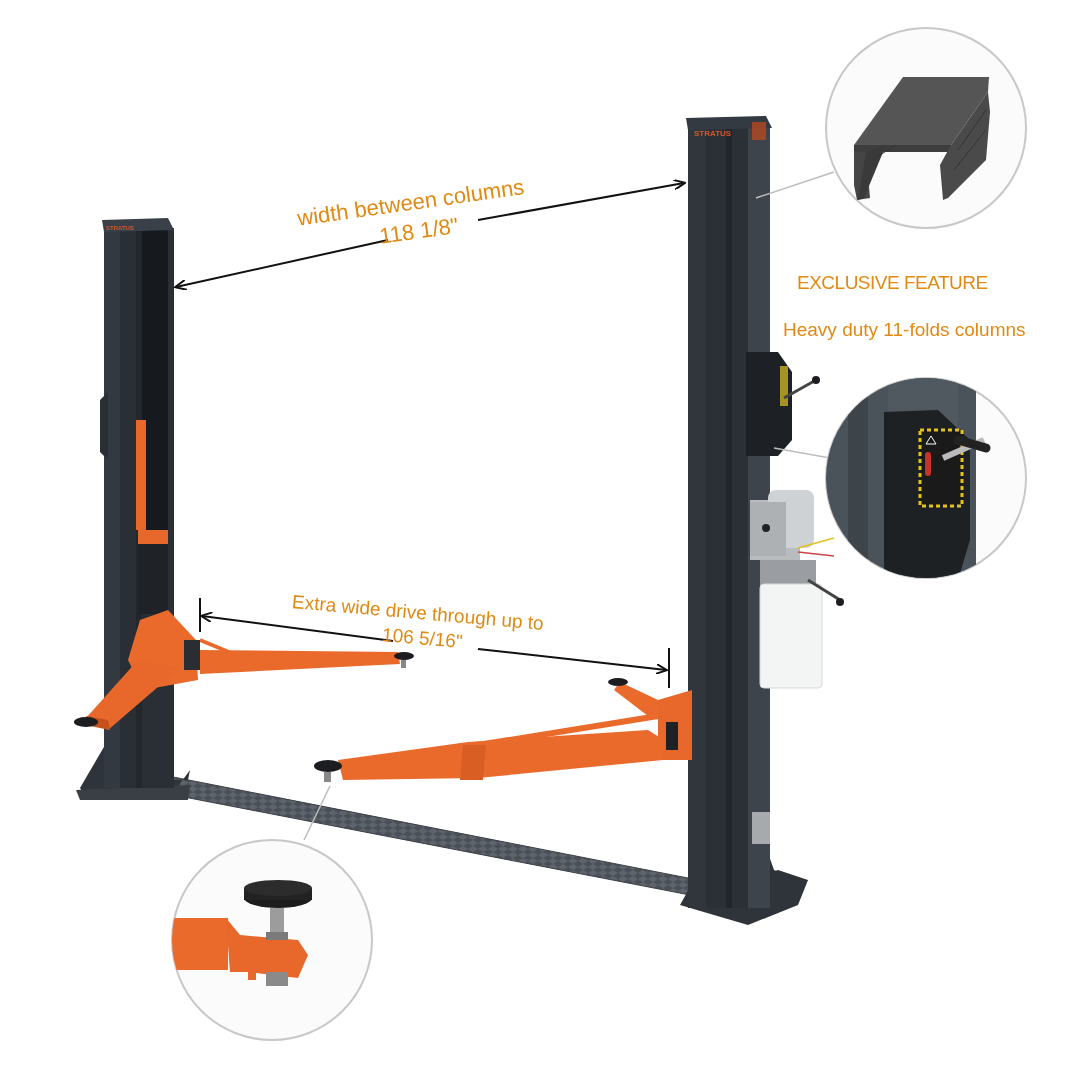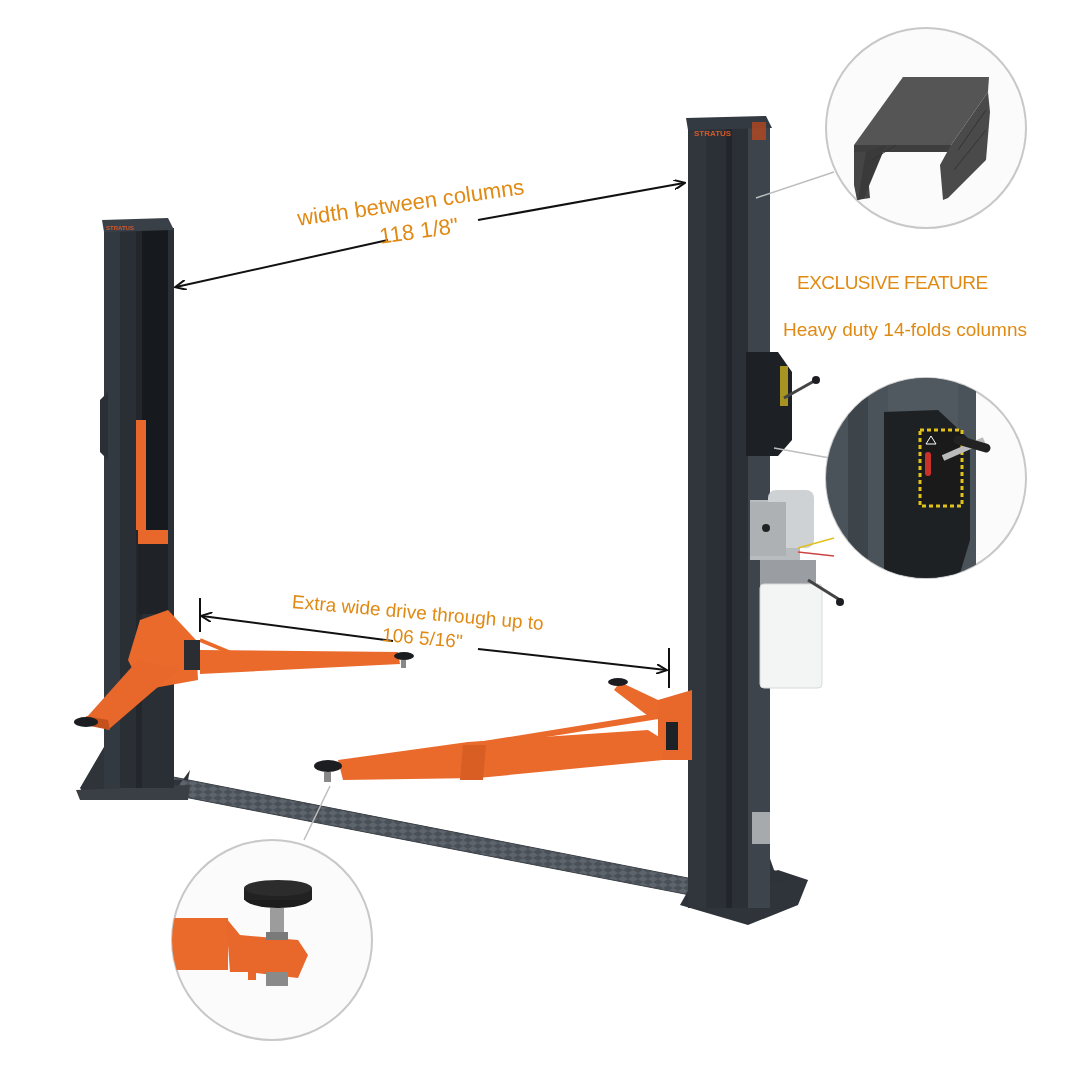--- a/index.html
+++ b/index.html
@@ -172,13 +172,13 @@
     </g>
   </g>
 </svg>
 </div>
 
 <div class="label rot-top" id="width-title">width between columns</div>
 <div class="label rot-top" id="width-value">118 1/8"</div>
 <div class="label" id="drive-title">Extra wide drive through up to</div>
 <div class="label" id="drive-value">106 5/16"</div>
 <div class="label" id="feature-title">EXCLUSIVE FEATURE</div>
-<div class="label" id="feature-sub">Heavy duty 14-folds columns</div>
+<div class="label" id="feature-sub">Heavy duty 11-folds columns</div>
 
 </body></html>

